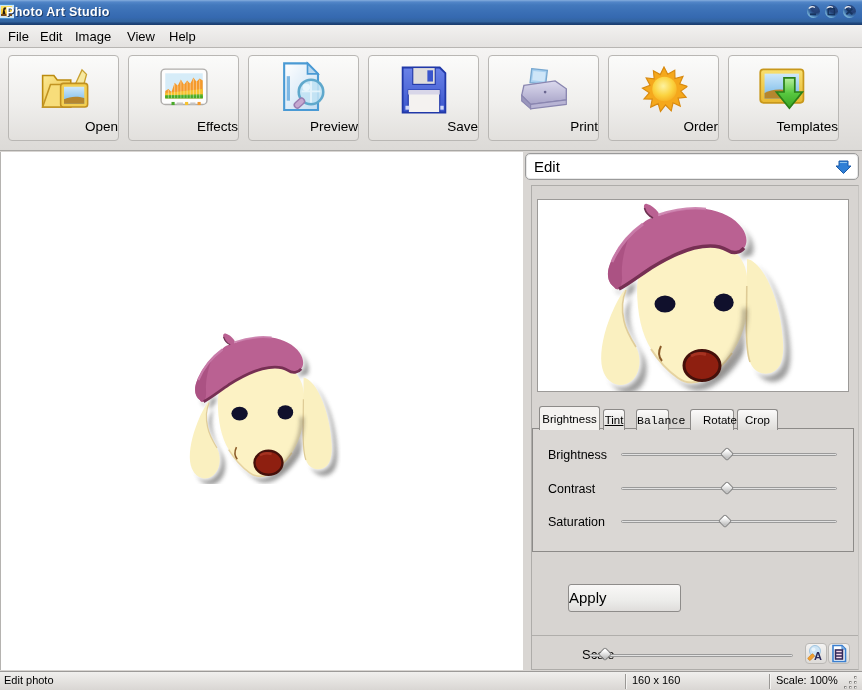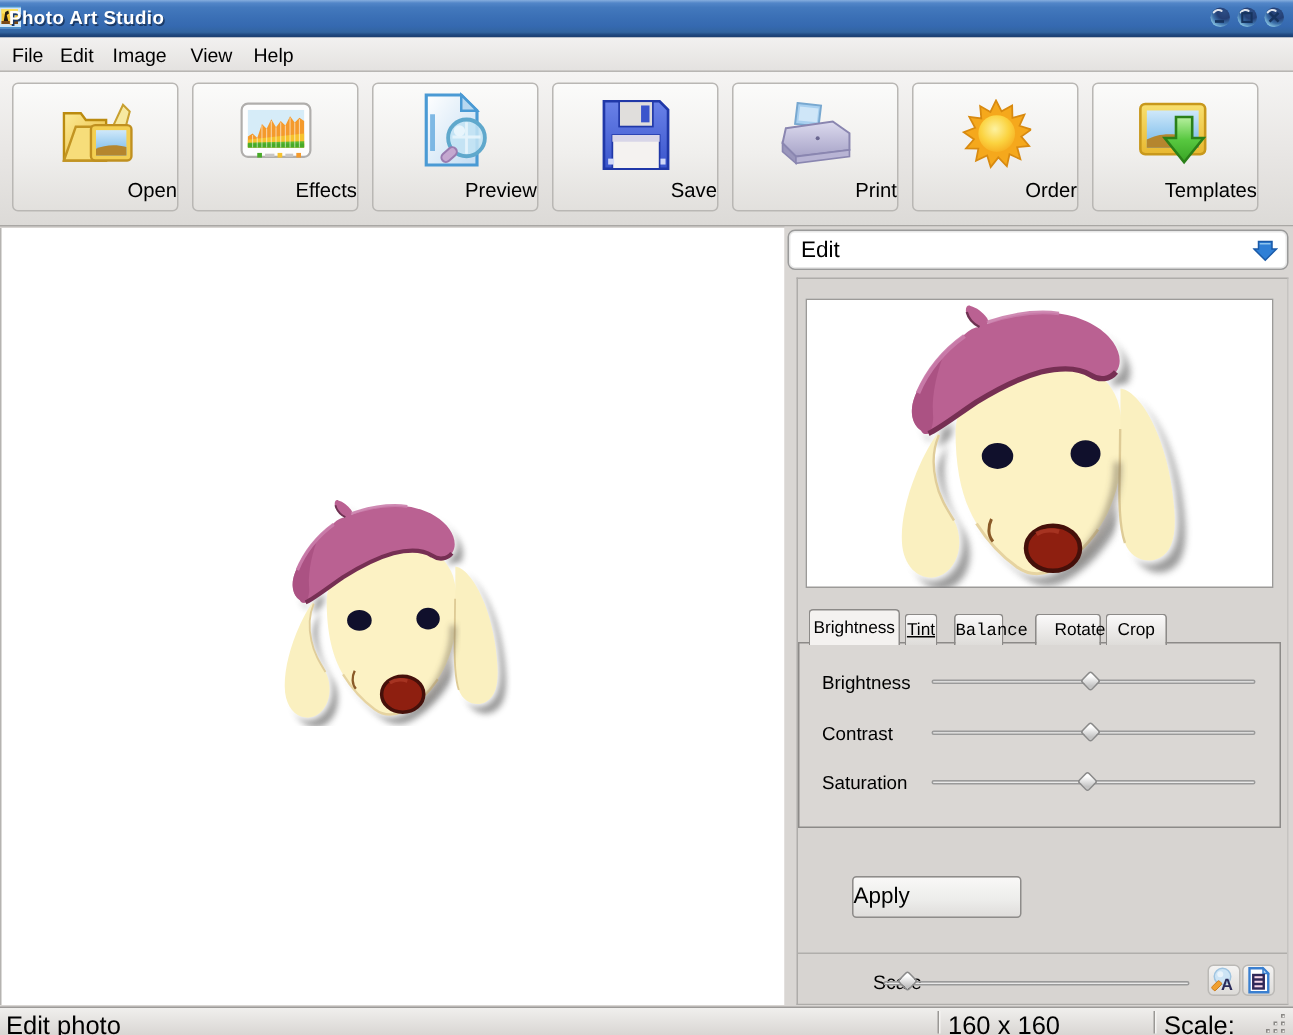--- a/index.html
+++ b/index.html
@@ -57,21 +57,21 @@
 .sl-thumb { position:absolute; width:10px; height:10px; background:linear-gradient(135deg,#ffffff 20%,#c4c4c4 80%); border:1px solid #8a8a8a; transform:rotate(45deg); border-radius:2px; z-index:6; }
 .pbtn { position:absolute; top:382px; width:113px; height:28px; border:1px solid #8e8c8a; border-radius:3px;
   background:linear-gradient(to bottom,#f9f8f7 0%,#ececea 60%,#dfdddb 100%); text-align:left; font-size:15px; padding-top:4px;margin-top:16px; }
 #scale-row { position:absolute; left:0px; top:449px; width:326px; height:34px; border-top:1px solid #b0aeab; background:#d7d4d1; }
 #scale-row .lbl { position:absolute; left:6px; top:11px; font-size:13px;margin-left:44px; }
 #scale-track { position:absolute; left:57px; top:18px; width:204px; height:3px; border:1px solid #9a9a9a; border-radius:2px; background:linear-gradient(to bottom,#cfcfcf,#f5f5f5); }
 .mini-btn { position:absolute; top:7px; width:22px; height:21px; border:1px solid #bbb9b6; border-radius:4px; background:linear-gradient(to bottom,#f4f3f2,#dddbd8); }
 #statusbar {
   position:absolute; left:0; top:671px; width:862px; height:19px;
   background:linear-gradient(to bottom,#f0efed,#d9d6d3);
-  border-top:1px solid #9c9a98; font-size:17px; color:#000;
+  border-top:1px solid #9c9a98; font-size:11px; color:#000;
 }
 #statusbar .sep { position:absolute; top:2px; width:1px; height:15px; background:#9a9895; box-shadow:1px 0 0 #f5f4f2; }
 </style>
 </head>
 <body>
 <svg width="0" height="0" style="position:absolute;">
 <defs>
 <filter id="soft" x="-20%" y="-20%" width="140%" height="140%">
         <feGaussianBlur stdDeviation="2.6"></feGaussianBlur>
       </filter>

